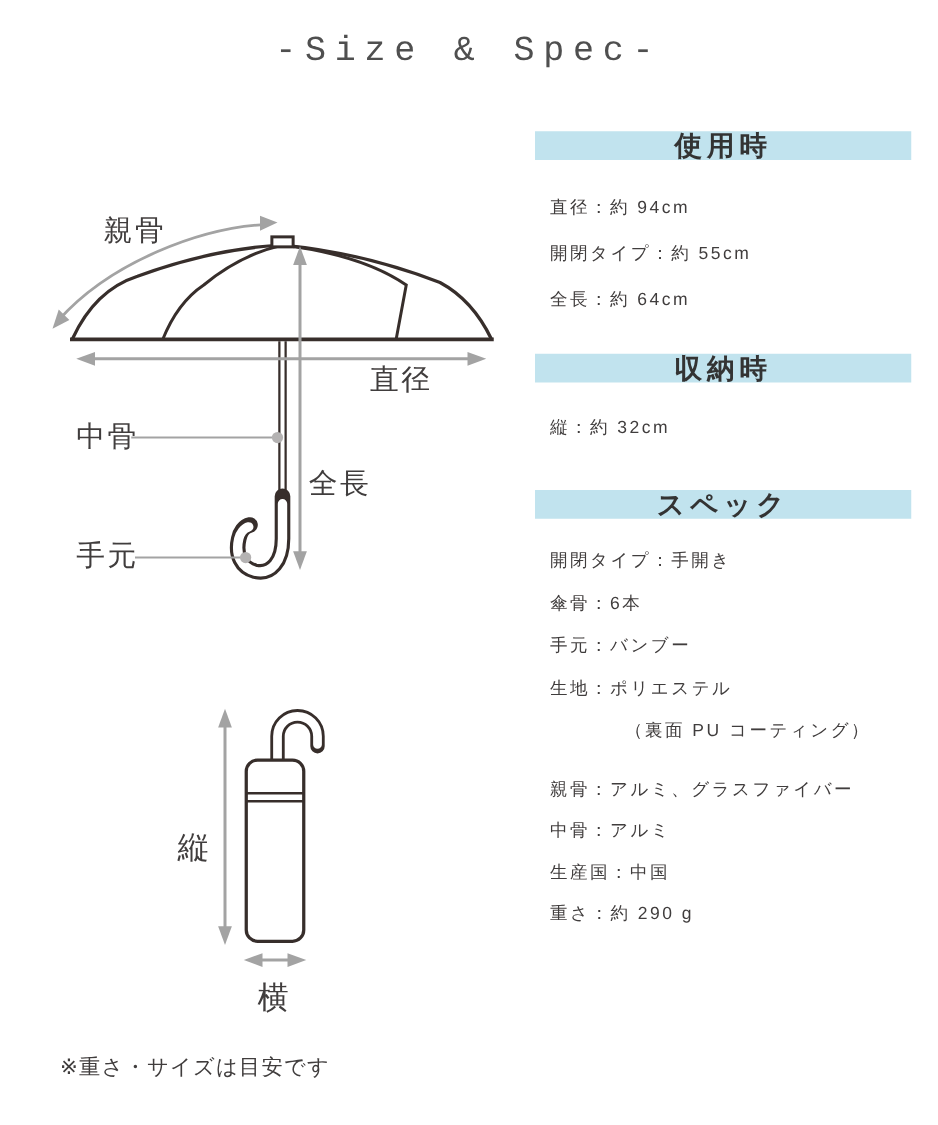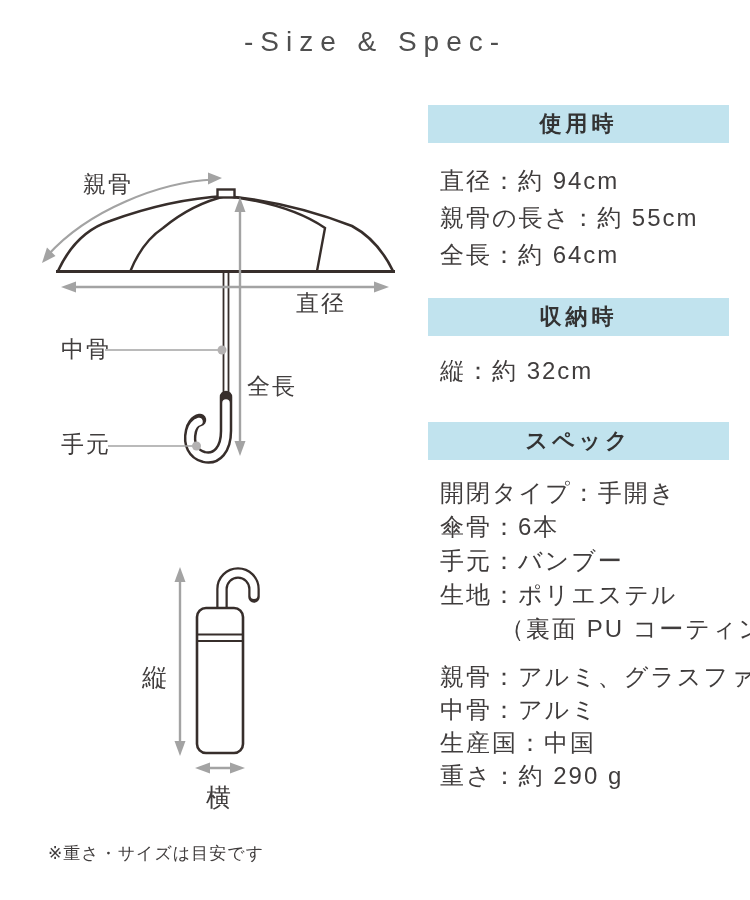--- a/index.html
+++ b/index.html
@@ -8,44 +8,44 @@
     --arrow-gray:#a3a3a3;
     --text-dark:#403d3d;
   }
   html,body{margin:0;padding:0;background:#fff;}
   .page{
     position:relative;width:750px;height:900px;overflow:hidden;background:#fff;
     font-family:"Liberation Sans","DejaVu Sans",sans-serif;color:var(--text-dark);
   }
   .title{
     position:absolute;top:26px;left:0;width:750px;text-align:center;
-    font-family:Liberation Sans, sans-serif;
+    font-family:Liberation Mono, monospace;
     font-size:28px;letter-spacing:7px;color:#4f4f4f;white-space:nowrap;
   }
   svg.diagram{position:absolute;left:0;top:0;}
   .dline{stroke:var(--diagram-line);}
   .dthick{stroke:var(--diagram-line);fill:none;stroke-linecap:round;stroke-linejoin:round;}
   .wthick{stroke:#ffffff;fill:none;stroke-linecap:round;stroke-linejoin:round;}
   .gline{stroke:var(--arrow-gray);fill:none;}
   .ghead{fill:var(--arrow-gray);}
   .gdot{fill:#b4b2b2;}
   .dlabel{
     fill:var(--text-dark);font-size:23px;letter-spacing:2px;
     font-family:"Liberation Sans","DejaVu Sans",sans-serif;
   }
   .dlabel.big{font-size:25px;}
   .spec-col{position:absolute;left:428px;top:105px;width:301px;}
   .bar{
-    height:38px;background:var(--header-bg);
+    height:23px;background:var(--header-bg);
     display:flex;align-items:center;justify-content:center;
     font-size:22px;font-weight:bold;letter-spacing:4px;color:#333333;
   }
   .sec2{margin-top:25px;}
   .sec3{margin-top:33px;}
-  .rows{font-size:24px;letter-spacing:2px;color:var(--text-dark);}
+  .rows{font-size:14px;letter-spacing:2px;color:var(--text-dark);}
   .rows .row{white-space:nowrap;}
   .s1{padding:19px 0 0 12px;}  .s1 .row{line-height:37px;}
   .s2{padding:17px 0 0 12px;}  .s2 .row{line-height:36px;}
   .s3a{padding:16px 0 0 12px;} .s3a .row{line-height:34px;}
   .s3b{padding:14px 0 0 12px;} .s3b .row{line-height:33px;}
   .row.indent{padding-left:60px;}
   .footnote{
     position:absolute;left:48px;top:842px;
     font-size:17px;letter-spacing:1px;color:var(--text-dark);white-space:nowrap;
   }
@@ -143,21 +143,21 @@
       <text class="dlabel big" x="206" y="806">横</text>
     </g>
   </svg>
 
   <div class="spec-col">
 
     <section>
       <div class="bar">使用時</div>
       <div class="rows s1">
         <div class="row">直径：約 94cm</div>
-        <div class="row">親骨の長さ：約 55cm</div>
+        <div class="row">開閉タイプ：約 55cm</div>
         <div class="row">全長：約 64cm</div>
       </div>
     </section>
 
     <section class="sec2">
       <div class="bar">収納時</div>
       <div class="rows s2">
         <div class="row">縦：約 32cm</div>
       </div>
     </section>

